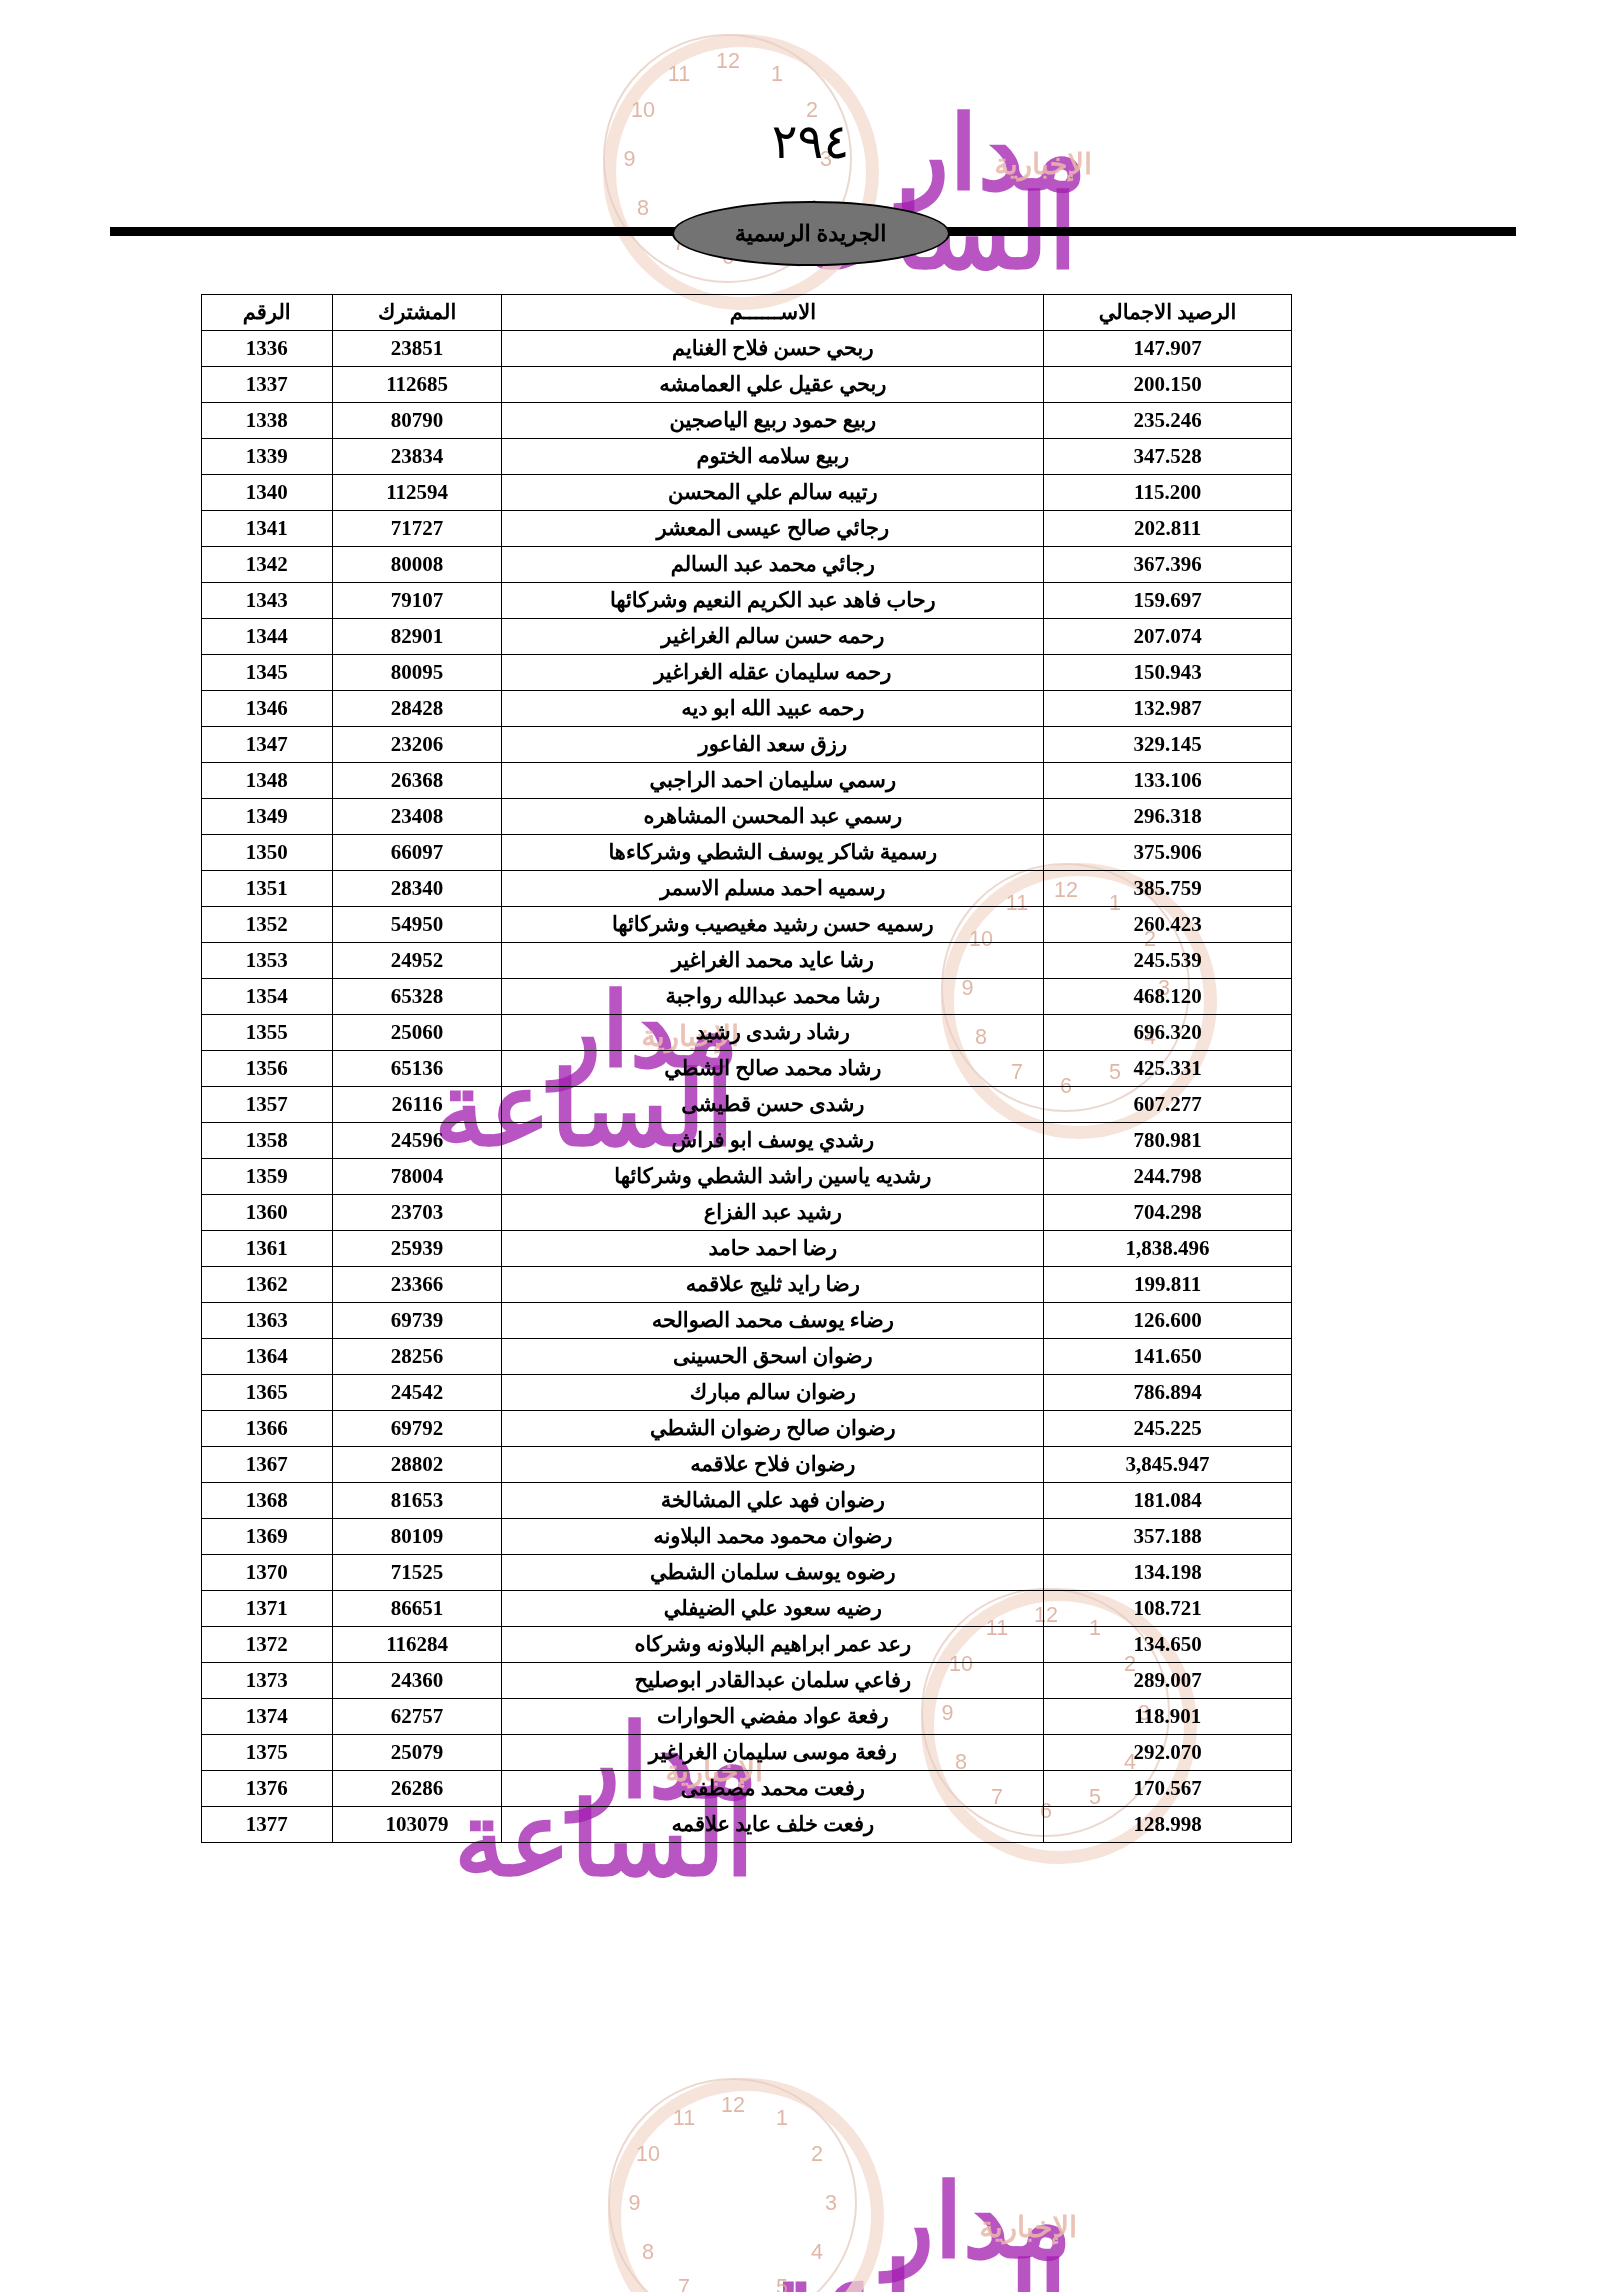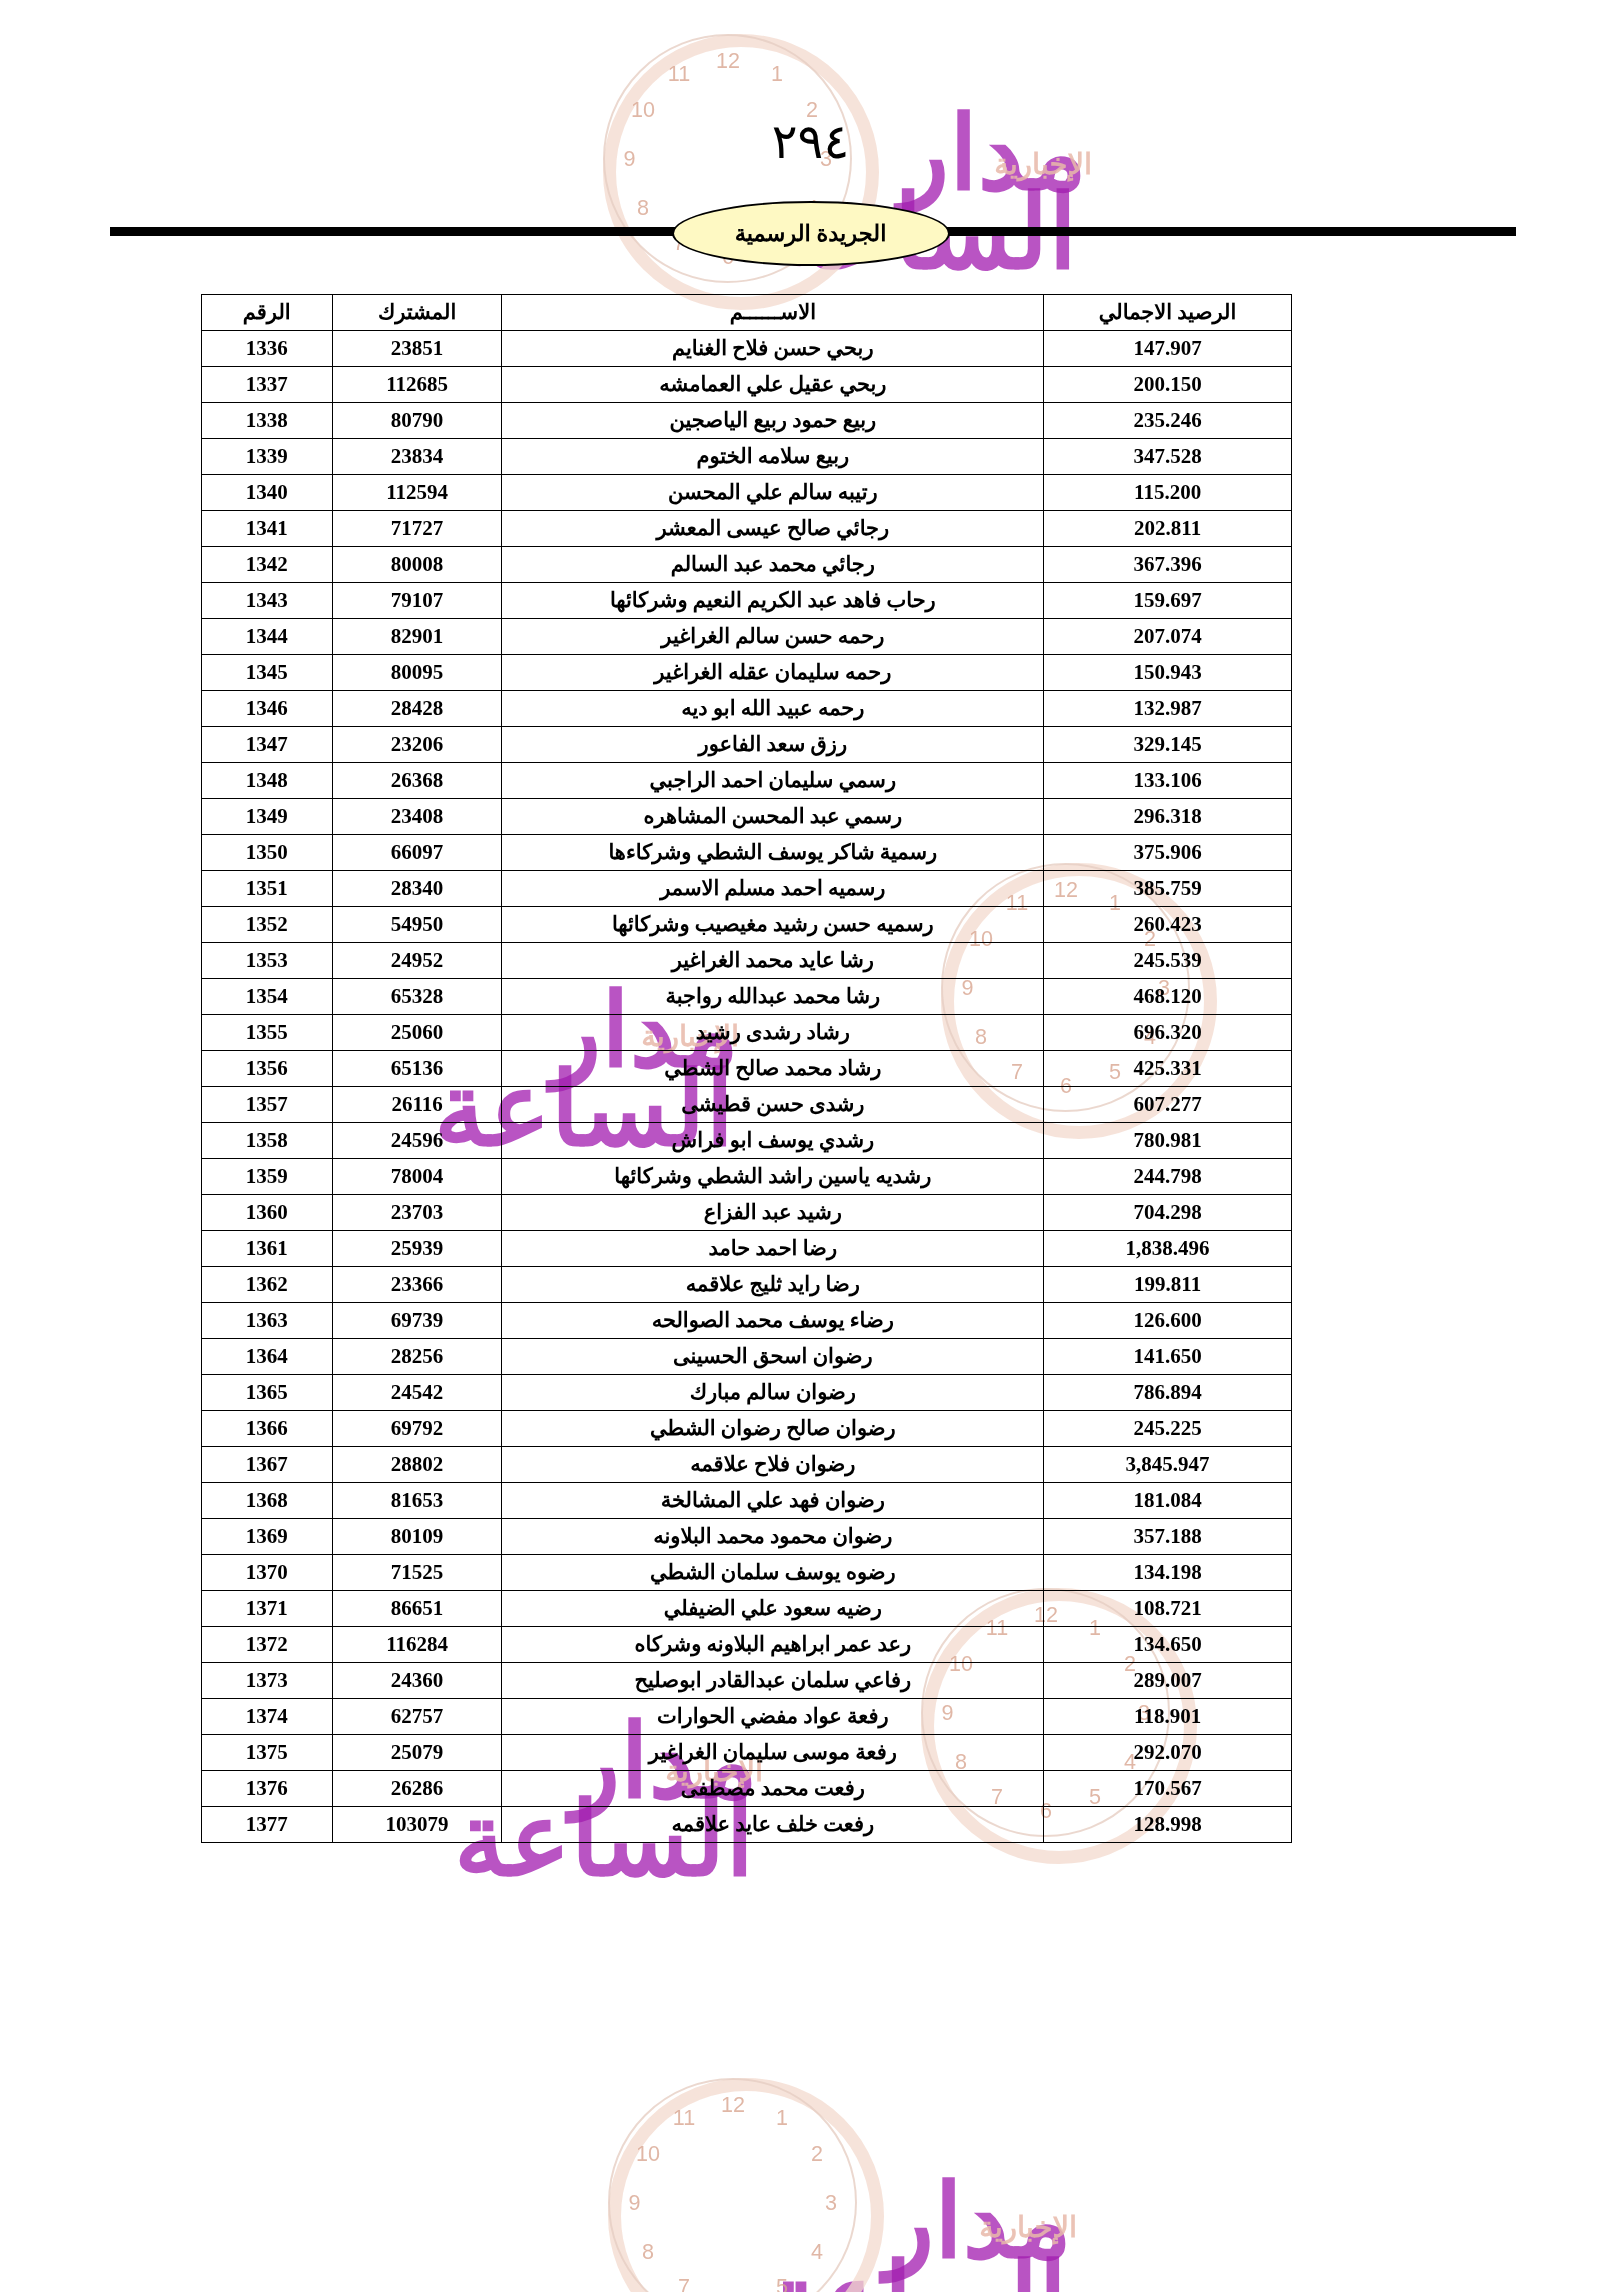--- a/index.html
+++ b/index.html
@@ -85,21 +85,21 @@
   }
   .header-oval {
     position: absolute;
     top: 201px;
     left: 50%;
     transform: translateX(-50%);
     width: 274px;
     height: 61px;
     border: 2.9px solid #000;
     border-radius: 50%;
-    background: #fef9c3;
+    background: #737373;
     z-index: 3;
     display: flex;
     align-items: center;
     justify-content: center;
   }
   .header-oval span {
     font-size: 22.5px;
     font-weight: bold;
   }
 

